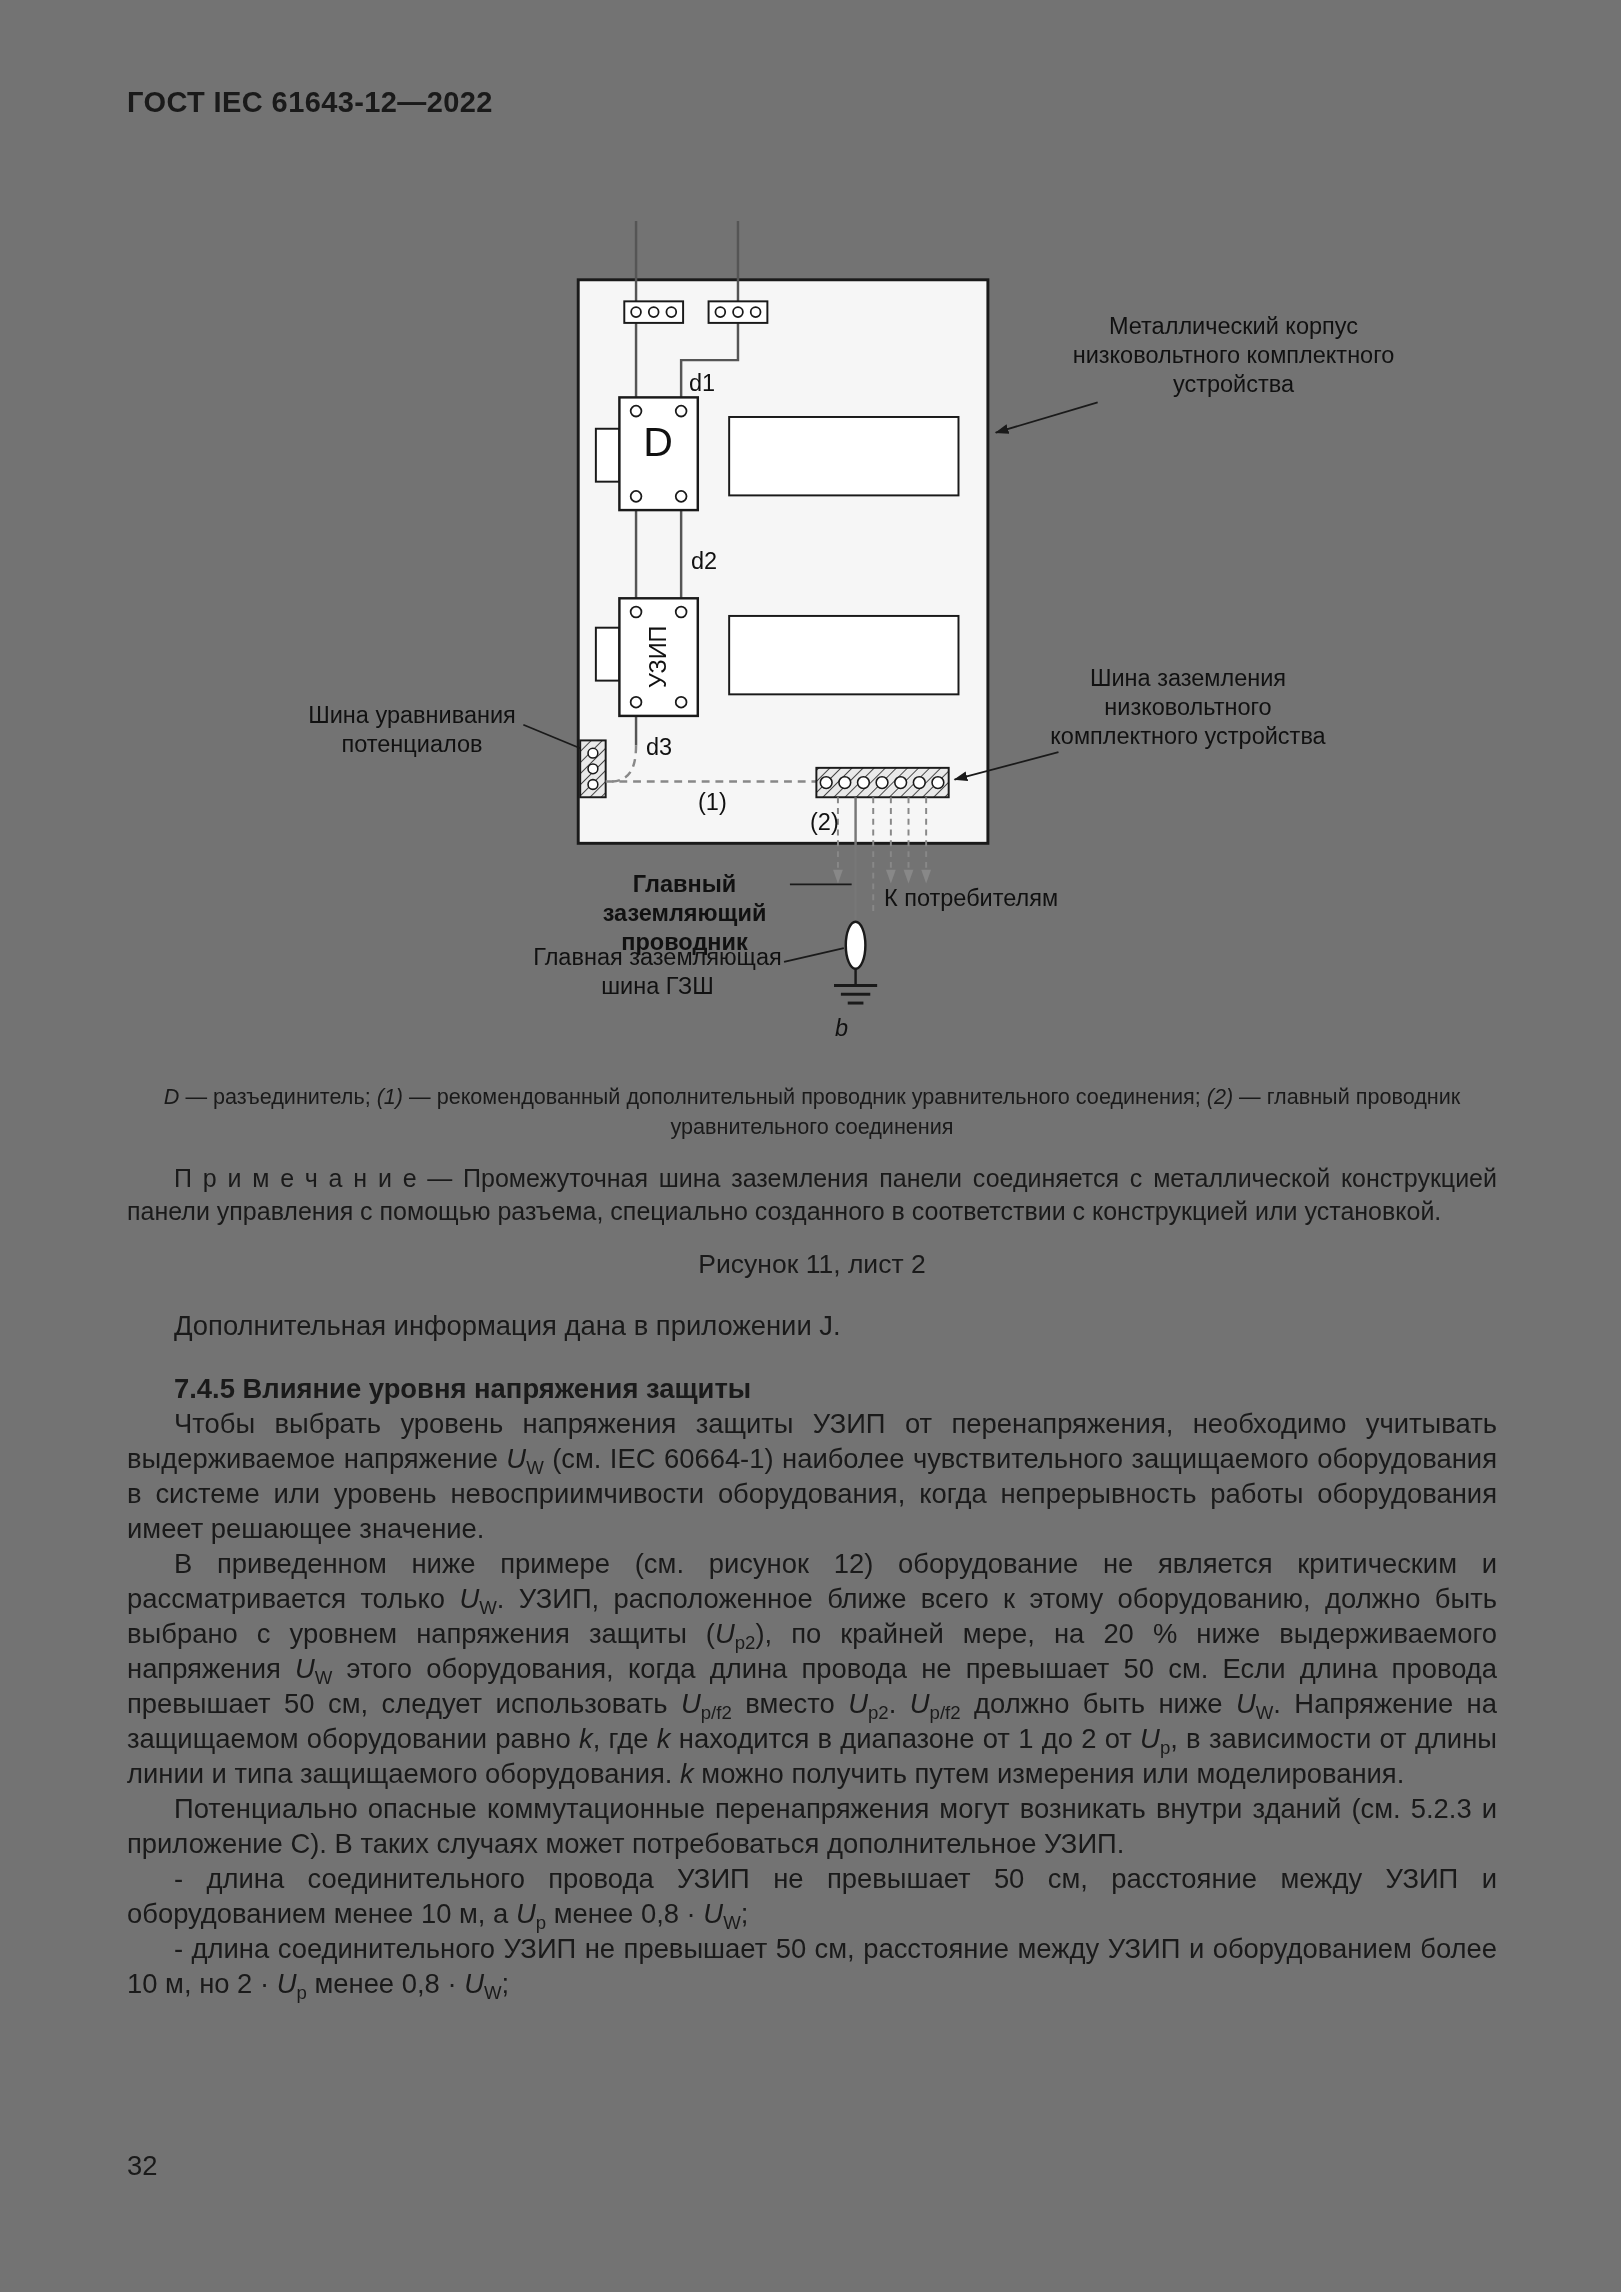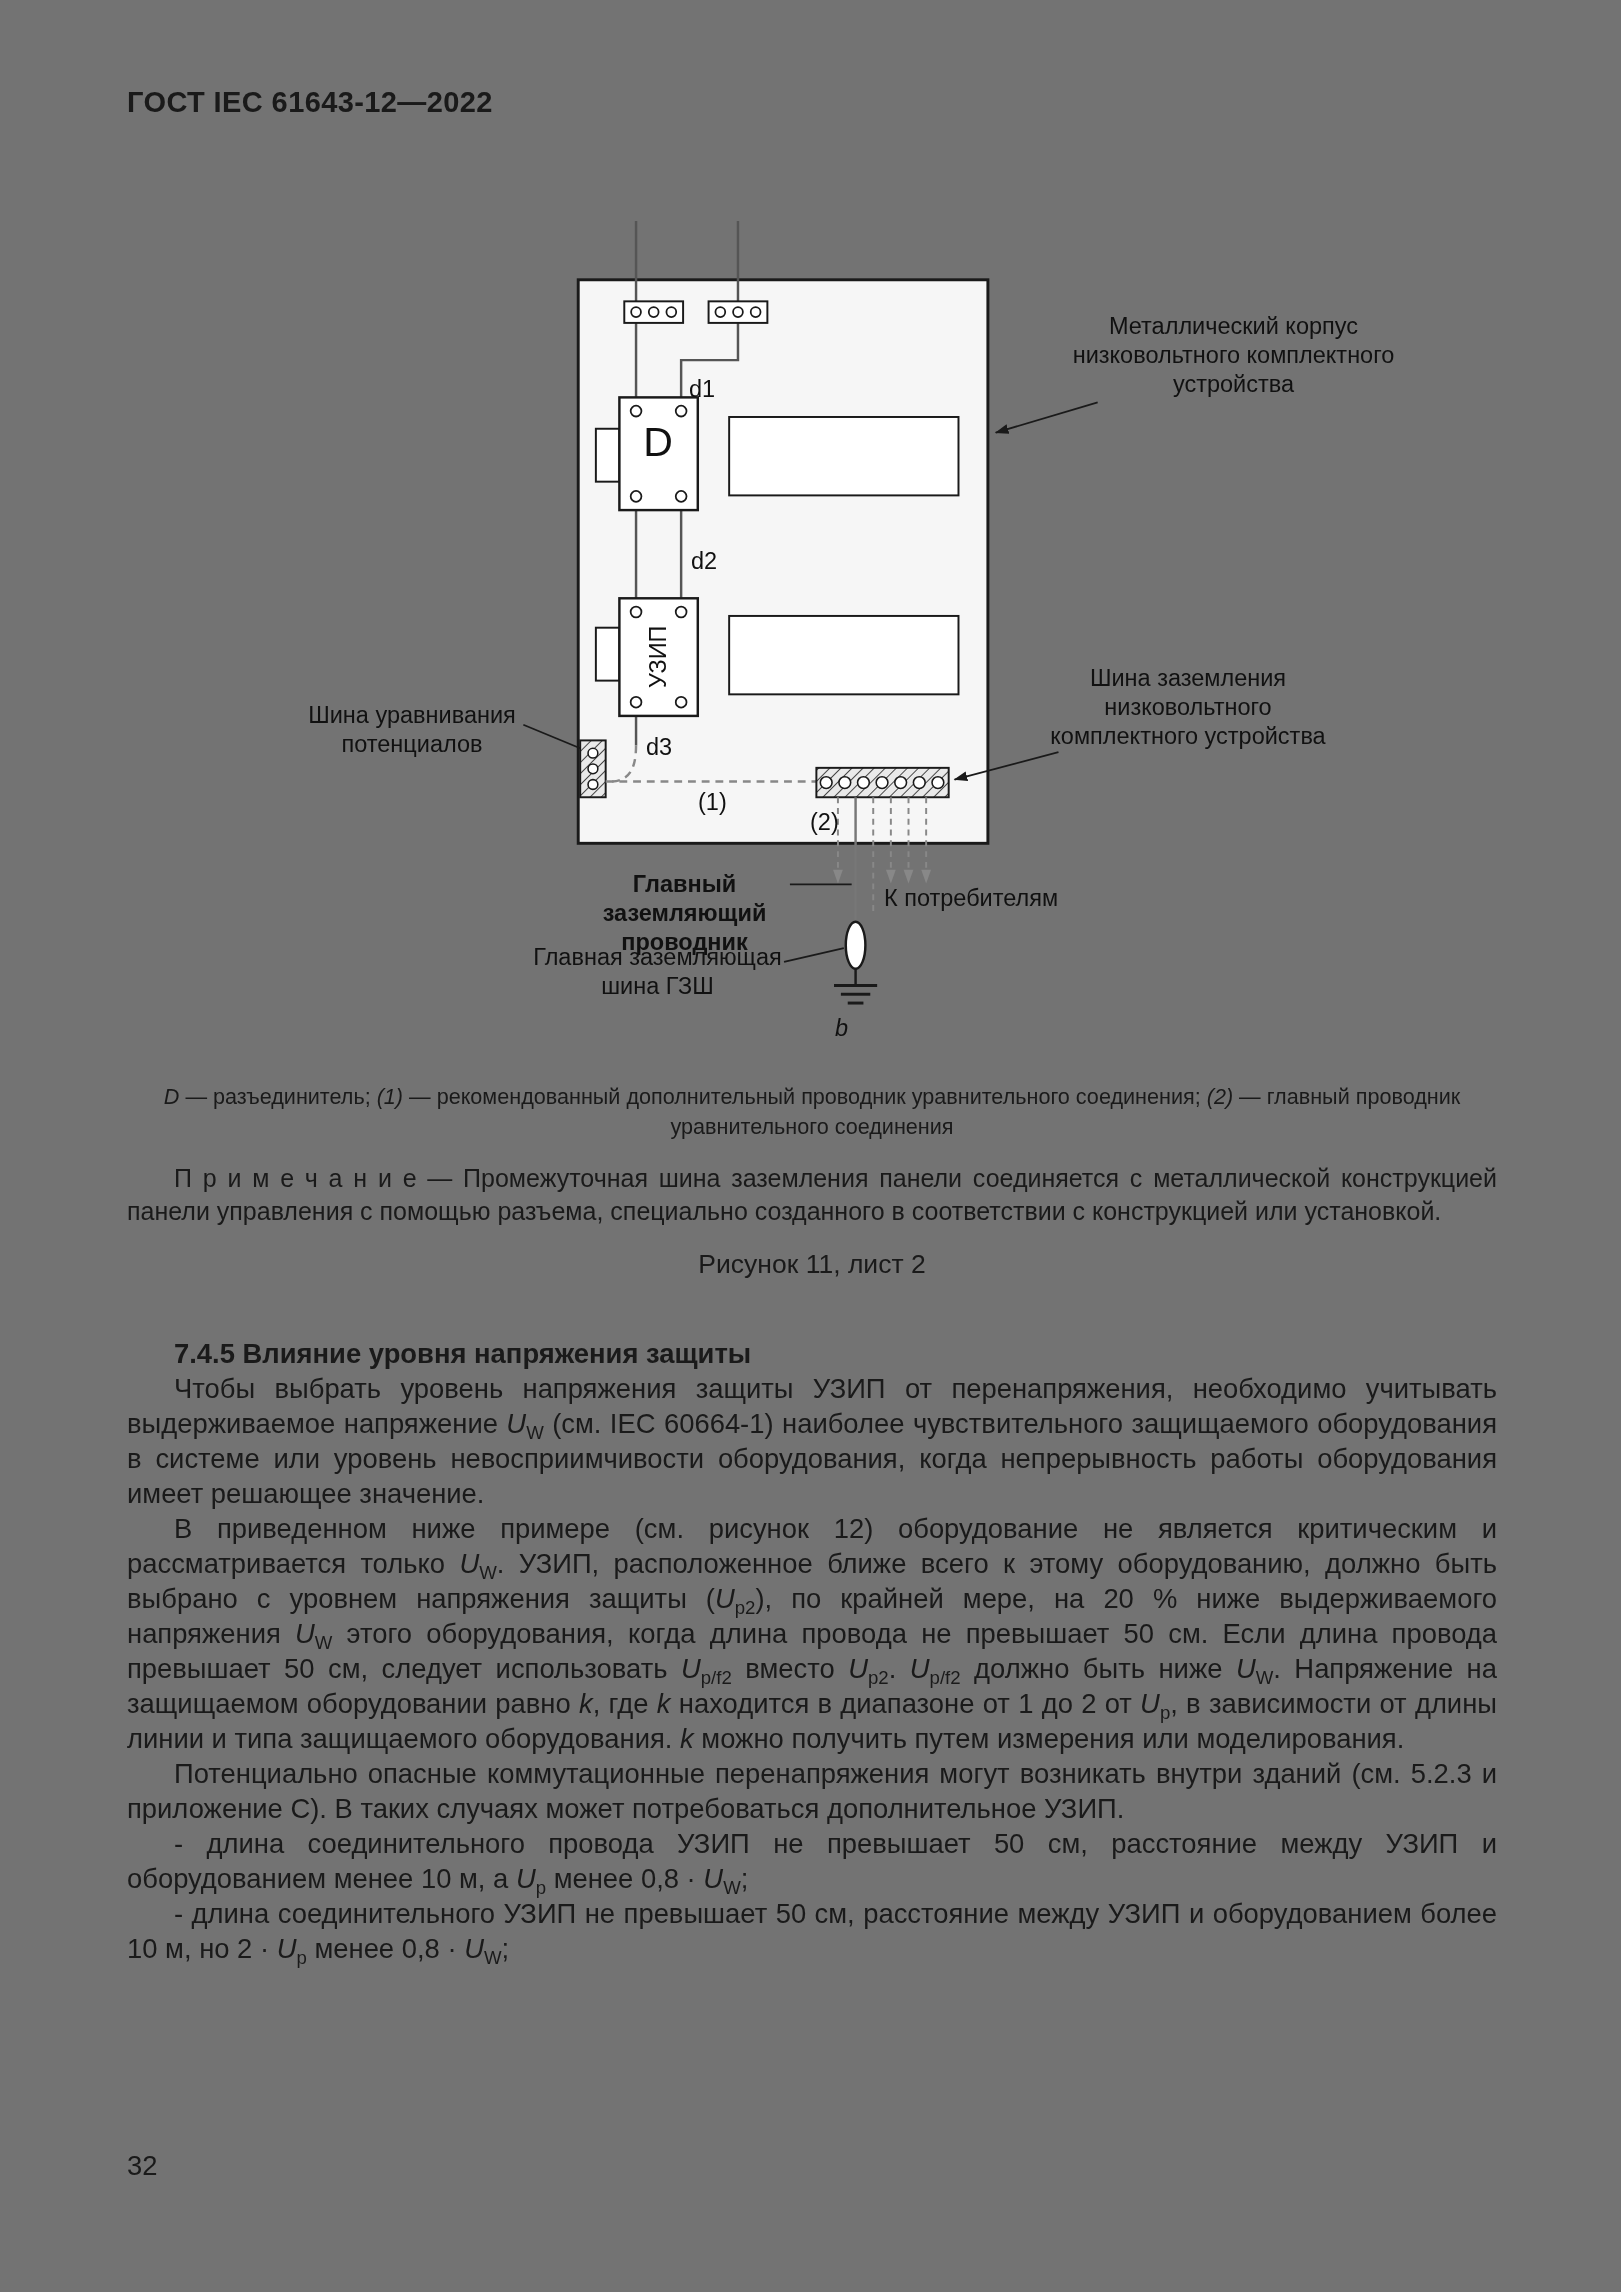--- a/index.html
+++ b/index.html
@@ -150,21 +150,21 @@
         <path d="M1080,552 L974,580" marker-end="url(#arrowB)"></path>
         <path d="M534,524 L592,548"></path>
         <path d="M806,687 L869,687"></path>
         <path d="M800,766 L861,752"></path>
       </g>
     </svg>
 
     <div class="d-letter">D</div>
     <div class="spd-label">УЗИП</div>
 
-    <div class="dref" style="left:689px; top:165px;">d1</div>
+    <div class="dref" style="left:689px; top:159px;">d1</div>
     <div class="dref" style="left:691px; top:337px;">d2</div>
     <div class="dref" style="left:646px; top:523px;">d3</div>
     <div class="dref" style="left:698px; top:578px;">(1)</div>
     <div class="dref" style="left:810px; top:598px;">(2)</div>
     <div class="dref" style="left:835px; top:804px; font-style:italic;">b</div>
 
     <div class="dlbl" style="left:1051px; top:101px; width:365px;">Металлический корпус низковольтного комплектного устройства</div>
     <div class="dlbl" style="left:1032px; top:453px; width:312px;">Шина заземления низковольтного комплектного устройства</div>
     <div class="dlbl" style="left:302px; top:490px; width:220px;">Шина уравнивания потенциалов</div>
     <div class="dlbl" style="left:556px; top:659px; width:257px;font-weight:bold;">Главный заземляющий проводник</div>
@@ -172,20 +172,21 @@
     <div class="dref" style="left:884px; top:674px;">К потребителям</div>
   </div>
 
   <div class="legend"><span class="it">D</span><span> — разъединитель; </span><span class="it">(1)</span><span> — рекомендованный дополнительный проводник уравнительного соединения; </span><span class="it">(2)</span><span> — главный проводник уравнительного соединения</span></div>
 
   <div class="note">П р и м е ч а н и е   — Промежуточная шина заземления панели соединяется с металлической конструкцией панели управления с помощью разъема, специально созданного в соответствии с конструкцией или установкой.</div>
 
   <div class="figure-caption">Рисунок 11, лист 2</div>
 
   <div class="body-text">
+    <p>Дополнительная информация дана в приложении J.</p>
     <p class="heading">7.4.5 Влияние уровня напряжения защиты</p>
     <p><span>Чтобы выбрать уровень напряжения защиты УЗИП от перенапряжения, необходимо учитывать выдерживаемое напряжение </span><span class="it">U</span><sub>W</sub><span> (см. IEC 60664-1) наиболее чувствительного защищаемого оборудования в системе или уровень невосприимчивости оборудования, когда непрерывность работы оборудования имеет решающее значение.</span></p>
     <p><span>В приведенном ниже примере (см. рисунок 12) оборудование не является критическим и рассматривается только </span><span class="it">U</span><sub>W</sub><span>. УЗИП, расположенное ближе всего к этому оборудованию, должно быть выбрано с уровнем напряжения защиты (</span><span class="it">U</span><sub>p2</sub><span>), по крайней мере, на 20 % ниже выдерживаемого напряжения </span><span class="it">U</span><sub>W</sub><span> этого оборудования, когда длина провода не превышает 50 см. Если длина провода превышает 50 см, следует использовать </span><span class="it">U</span><sub>p/f2</sub><span> вместо </span><span class="it">U</span><sub>p2</sub><span>. </span><span class="it">U</span><sub>p/f2</sub><span> должно быть ниже </span><span class="it">U</span><sub>W</sub><span>. Напряжение на защищаемом оборудовании равно </span><span class="it">k</span><span>, где </span><span class="it">k</span><span> находится в диапазоне от 1 до 2 от </span><span class="it">U</span><sub>p</sub><span>, в зависимости от длины линии и типа защищаемого оборудования. </span><span class="it">k</span><span> можно получить путем измерения или моделирования.</span></p>
     <p>Потенциально опасные коммутационные перенапряжения могут возникать внутри зданий (см. 5.2.3 и приложение C). В таких случаях может потребоваться дополнительное УЗИП.</p>
     <p><span>- длина соединительного провода УЗИП не превышает 50 см, расстояние между УЗИП и оборудованием менее 10 м, а </span><span class="it">U</span><sub>p</sub><span> менее 0,8 · </span><span class="it">U</span><sub>W</sub><span>;</span></p>
     <p><span>- длина соединительного УЗИП не превышает 50 см, расстояние между УЗИП и оборудованием более 10 м, но 2 · </span><span class="it">U</span><sub>p</sub><span> менее 0,8 · </span><span class="it">U</span><sub>W</sub><span>;</span></p>
   </div>
 
   <div class="page-number">32</div>
 </div>

